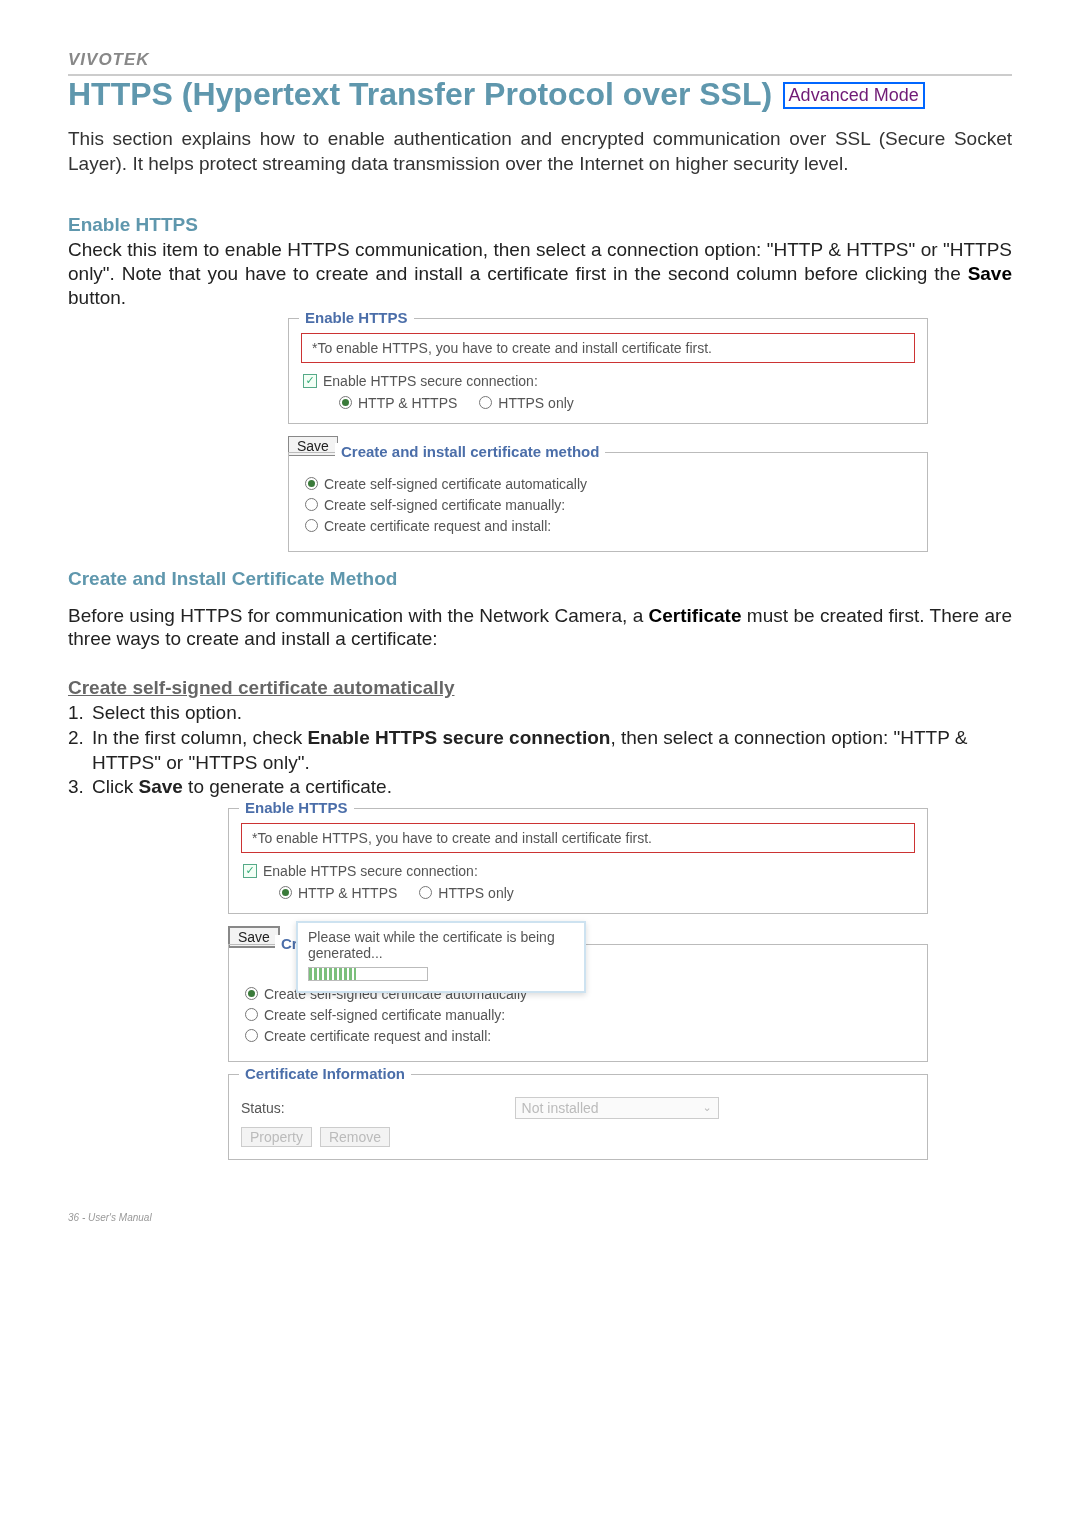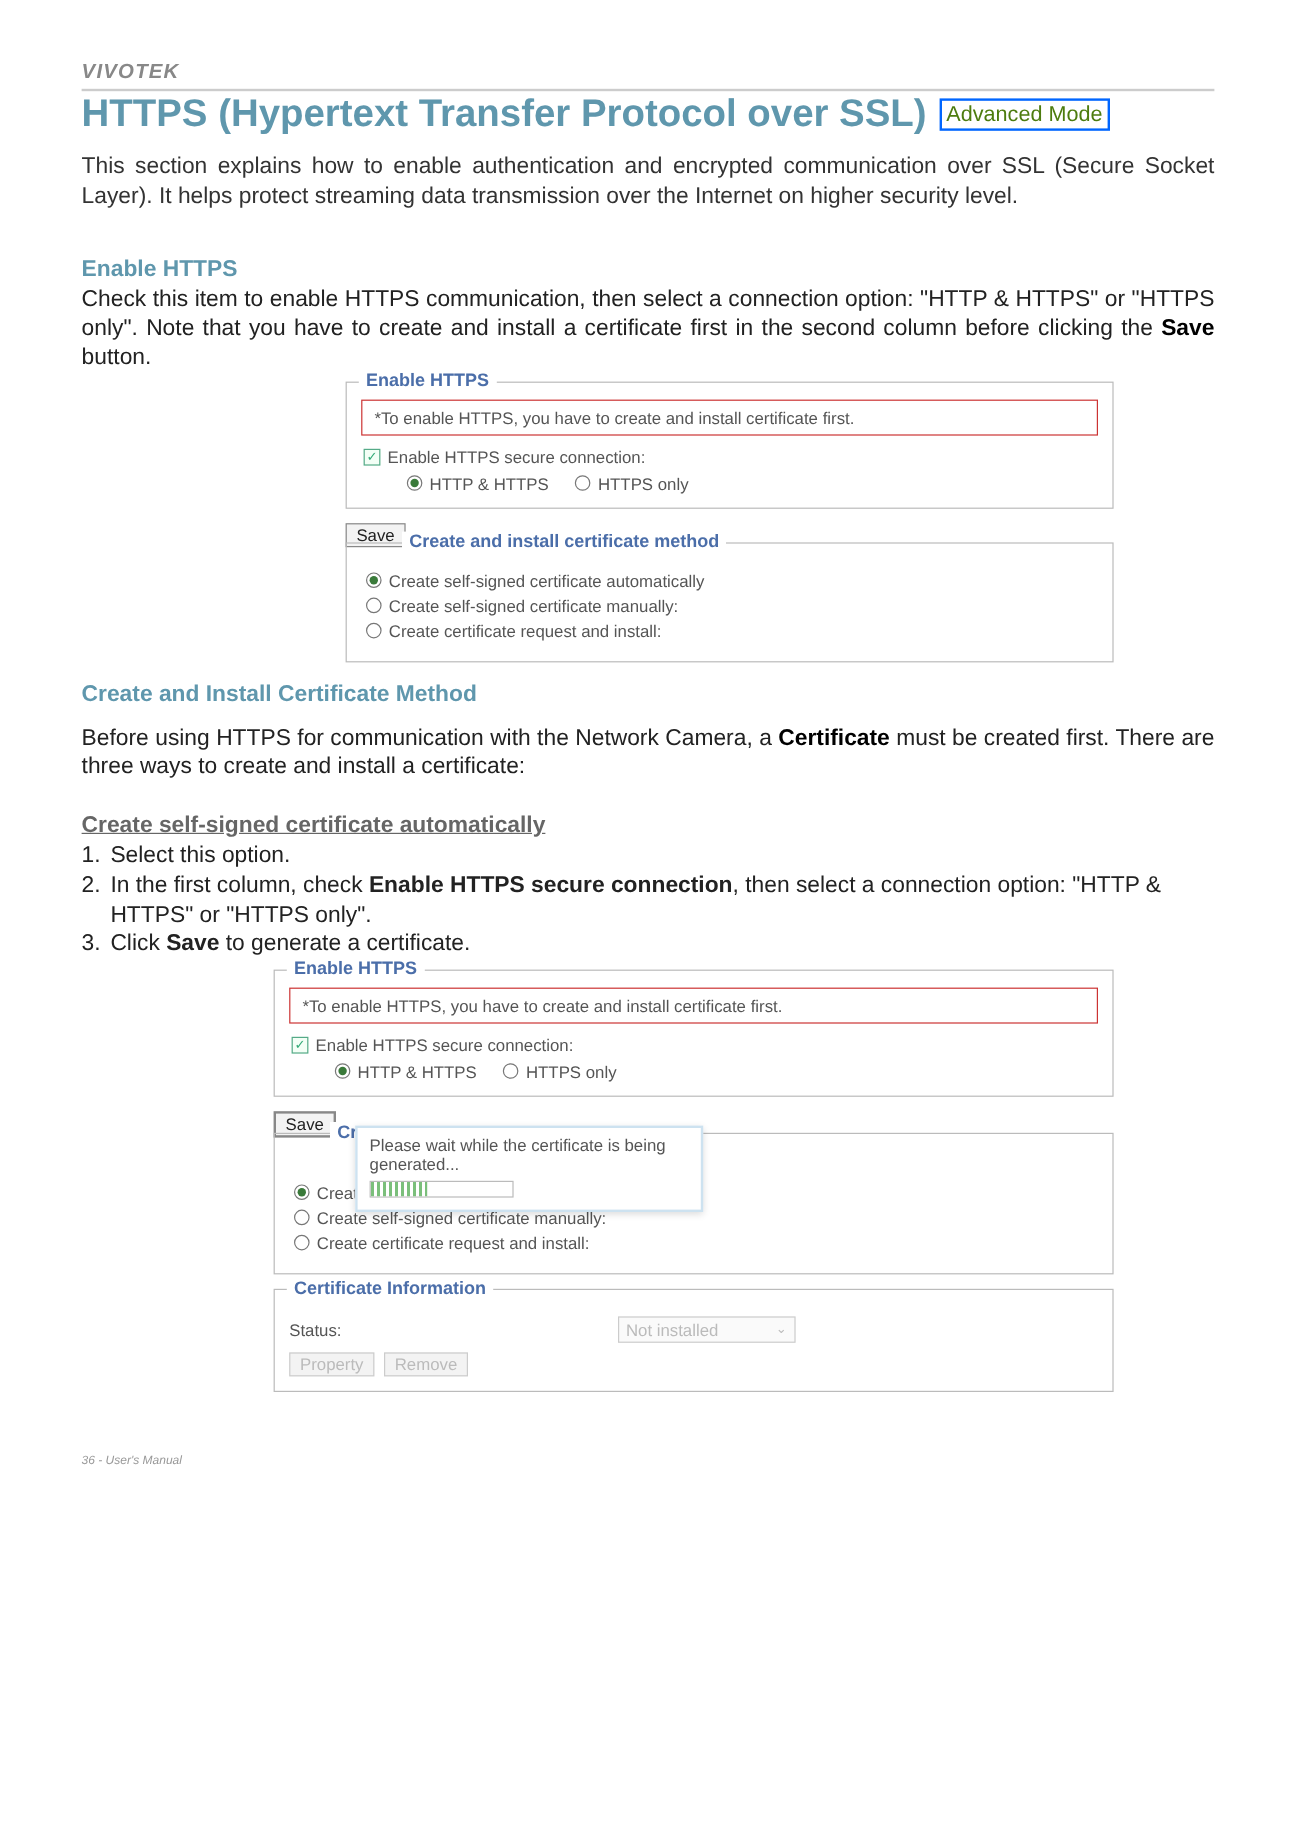--- a/index.html
+++ b/index.html
@@ -1,21 +1,21 @@
 <!DOCTYPE html>
 <html><head>
   <meta charset="utf-8">
   <style>
     * { box-sizing: border-box; margin: 0; padding: 0; }
     body { font-family: Arial, Helvetica, sans-serif; background: #fff; width: 1080px; }
     .page { padding: 50px 68px 30px 68px; position: relative; }
     .brand-bar { border-bottom: 2px solid #ccc; padding-bottom: 4px; }
     .brand { color: #888; font-style: italic; font-weight: bold; font-size: 17px; letter-spacing: 1px; }
     .page-title { color: #5f97ad; font-size: 32px; font-weight: bold; display: inline; }
-    .mode-badge { display: inline-block; border: 2px solid #0066ff; color: #4d7c0f; font-size: 18px; padding: 1px 4px; margin-left: 6px; vertical-align: 4px; background: #fff; }
+    .mode-badge { display: inline-block; border: 2px solid #0066ff; color: #701a75; font-size: 18px; padding: 1px 4px; margin-left: 6px; vertical-align: 4px; background: #fff; }
     .intro { margin-top: 14px; font-size: 19px; color: #333; text-align: justify; line-height: 1.3; }
     .section-heading { color: #5f97ad; font-size: 19px; font-weight: bold; margin-top: 38px; }
     .section-body { font-size: 19px; color: #222; margin-top: 2px; text-align: justify; line-height: 1.25; }
     .section-body b { color: #000; }
     .sub-heading { color: #666; font-size: 19px; font-weight: bold; text-decoration: underline; margin-top: 26px; }
     .num-list { margin-top: 2px; }
     .num-item { font-size: 19px; color: #222; display: flex; line-height: 1.3; }
     .num-item .num { width: 24px; flex-shrink: 0; }
     .num-item .txt { flex: 1; }
     .footer { color: #999; font-style: italic; font-size: 10px; margin-top: 40px; padding-top: 12px; }
@@ -31,25 +31,25 @@
     .radio-line { display: flex; align-items: center; gap: 6px; margin: 5px 0 5px 4px; }
     .radio-ico { width: 13px; height: 13px; border: 1px solid #777; border-radius: 50%; display: inline-flex; align-items: center; justify-content: center; background: #fff; }
     .radio-ico.sel::after { content: ""; width: 7px; height: 7px; background: #3a7a3a; border-radius: 50%; }
     .btn { border: 1px solid #888; background: #f3f3f3; padding: 1px 8px; font-size: 14px; color: #222; display: inline-block; }
     .btn.disabled { color: #bbb; border-color: #ccc; }
     
     .inner-fs { margin-top: 10px; }
 
     
     .shot2 { margin-left: 160px; width: 700px; position: relative; }
-    .popup { position: absolute; left: 68px; top: 130px; width: 290px; background: #fff; border: 2px solid #cde2f0; box-shadow: 0 2px 6px rgba(0,0,0,.15); padding: 6px 18px 10px 10px; z-index: 5; }
+    .popup { position: absolute; left: 68px; top: 113px; width: 290px; background: #fff; border: 2px solid #cde2f0; box-shadow: 0 2px 6px rgba(0,0,0,.15); padding: 6px 18px 10px 10px; z-index: 5; }
     .progress { height: 14px; width: 120px; background: #fff; border: 1px solid #bbb; margin-top: 6px; overflow: hidden; }
     .progress-fill { height: 100%; width: 40%; background: repeating-linear-gradient(90deg,#7bbf7b 0,#7bbf7b 3px,#fff 3px,#fff 5px); }
     .status-row { display: flex; align-items: center; gap: 20px; margin: 8px 0; }
-    .status-input { border: 1px solid #ccc; background: #fafafa; color: #bbb; padding: 2px 6px; width: 148px; display: inline-flex; align-items: center; justify-content: space-between; }
+    .status-input { border: 1px solid #ccc; background: #fafafa; color: #bbb; padding: 2px 6px; width: 204px; display: inline-flex; align-items: center; justify-content: space-between; }
     .chev { font-size: 11px; color: #bbb; }
     .btn-row { display: flex; gap: 8px; margin-top: 4px; }
   </style>
 </head>
 <body>
 
 <div class="page">
 
   <div class="brand-bar">
     <span class="brand">VIVOTEK</span>

